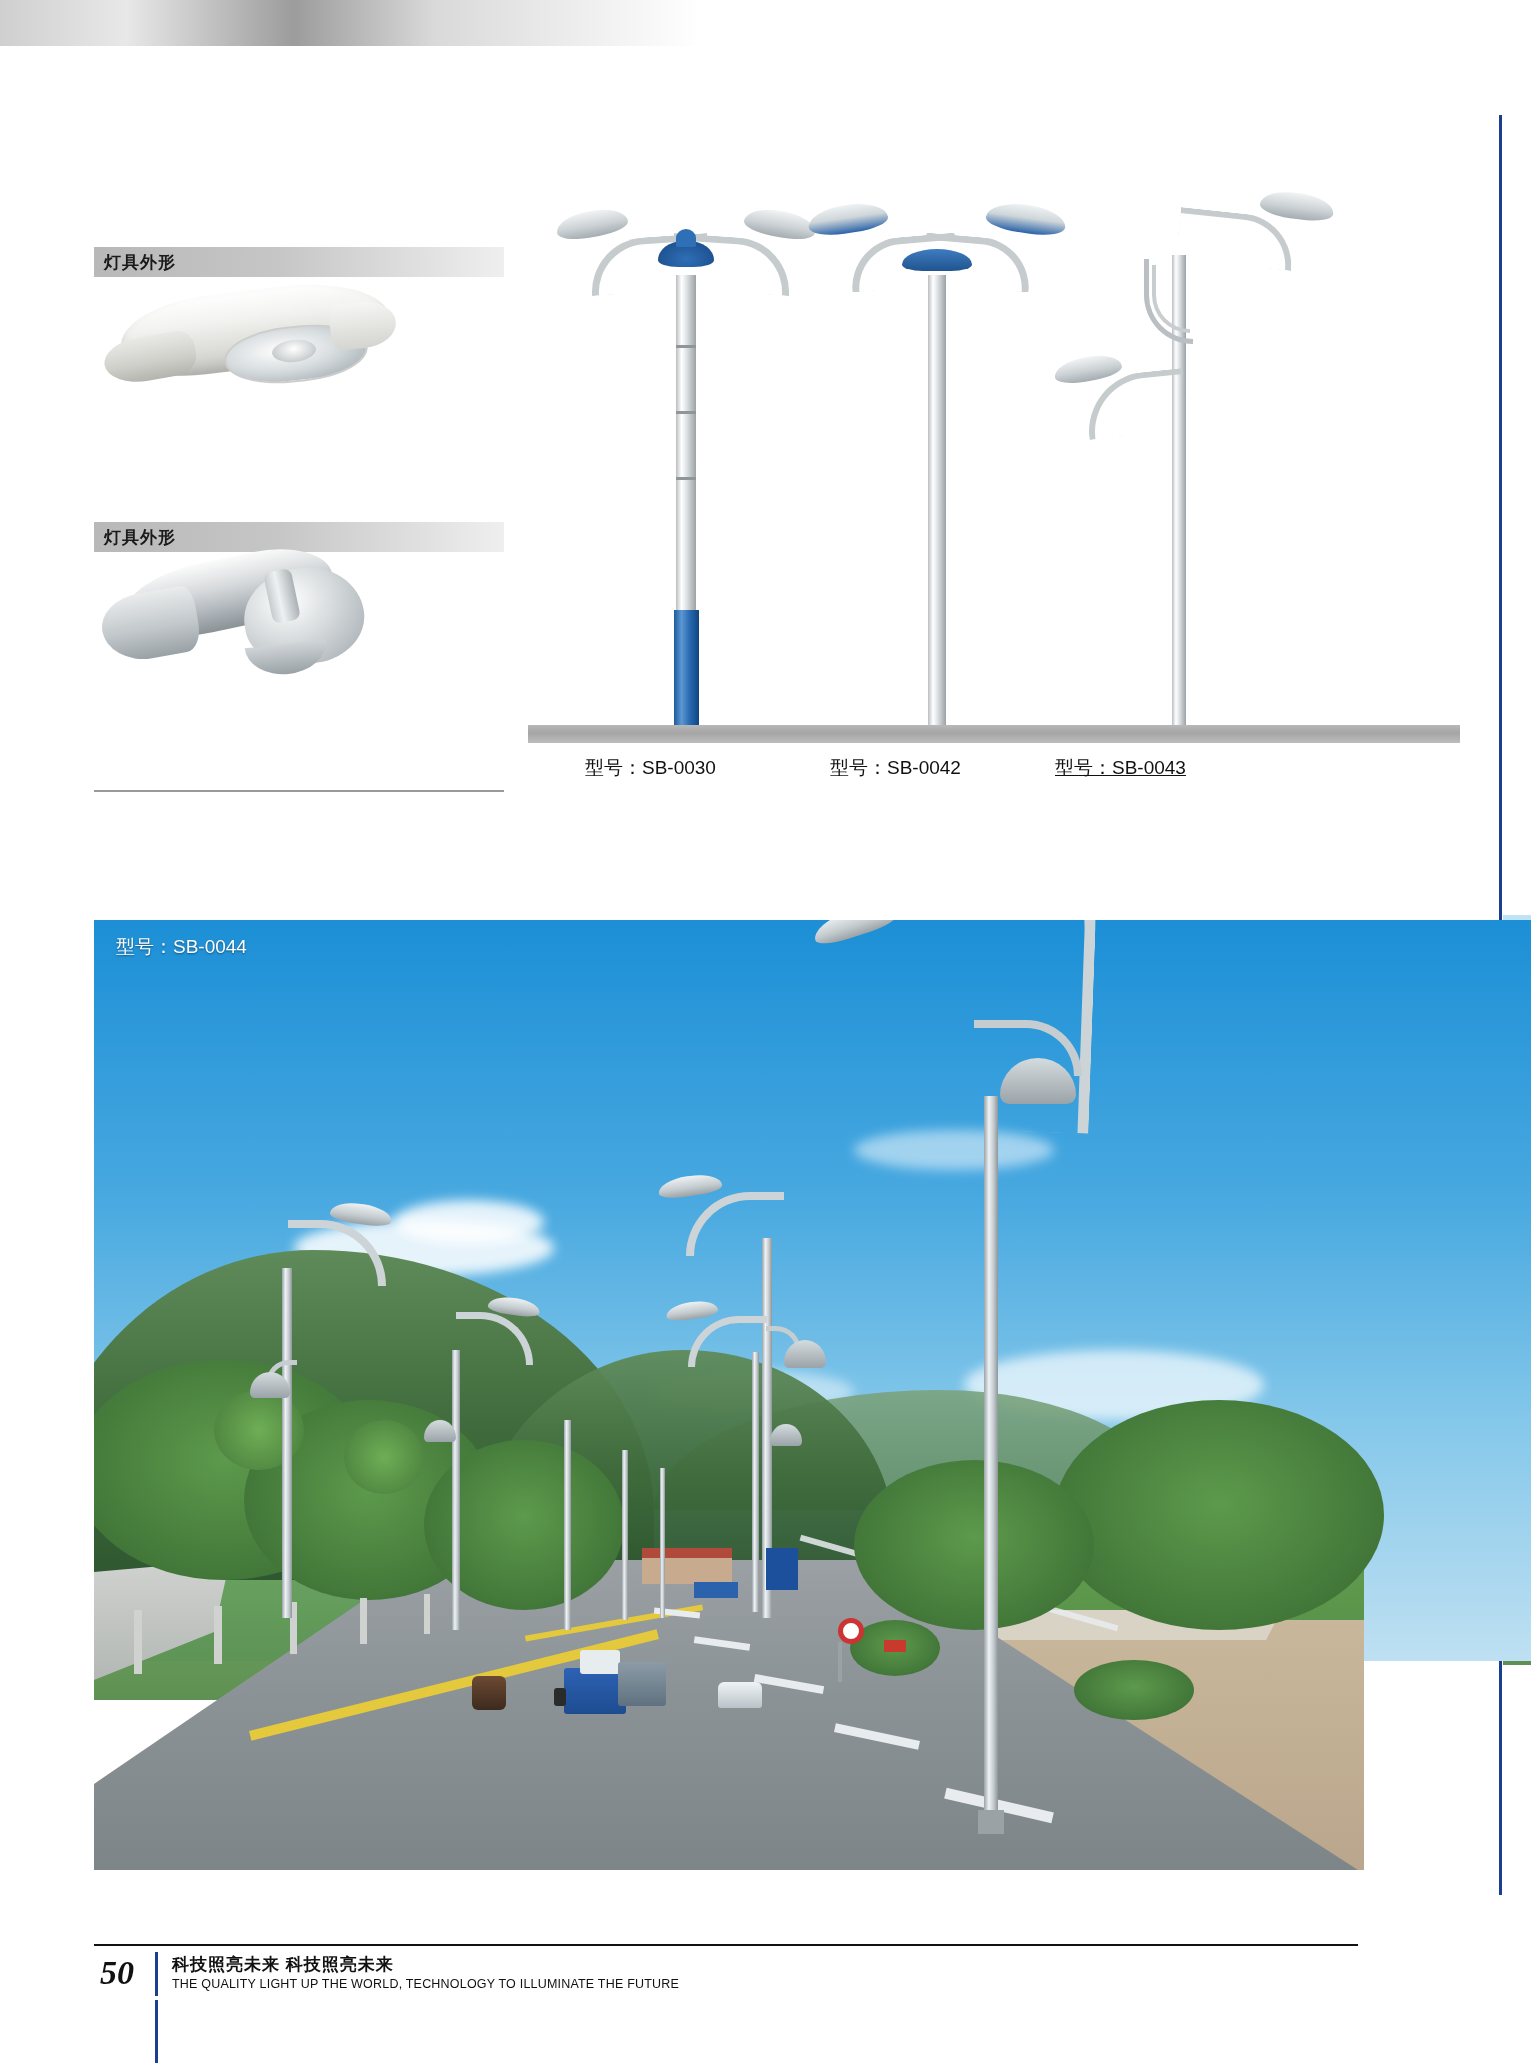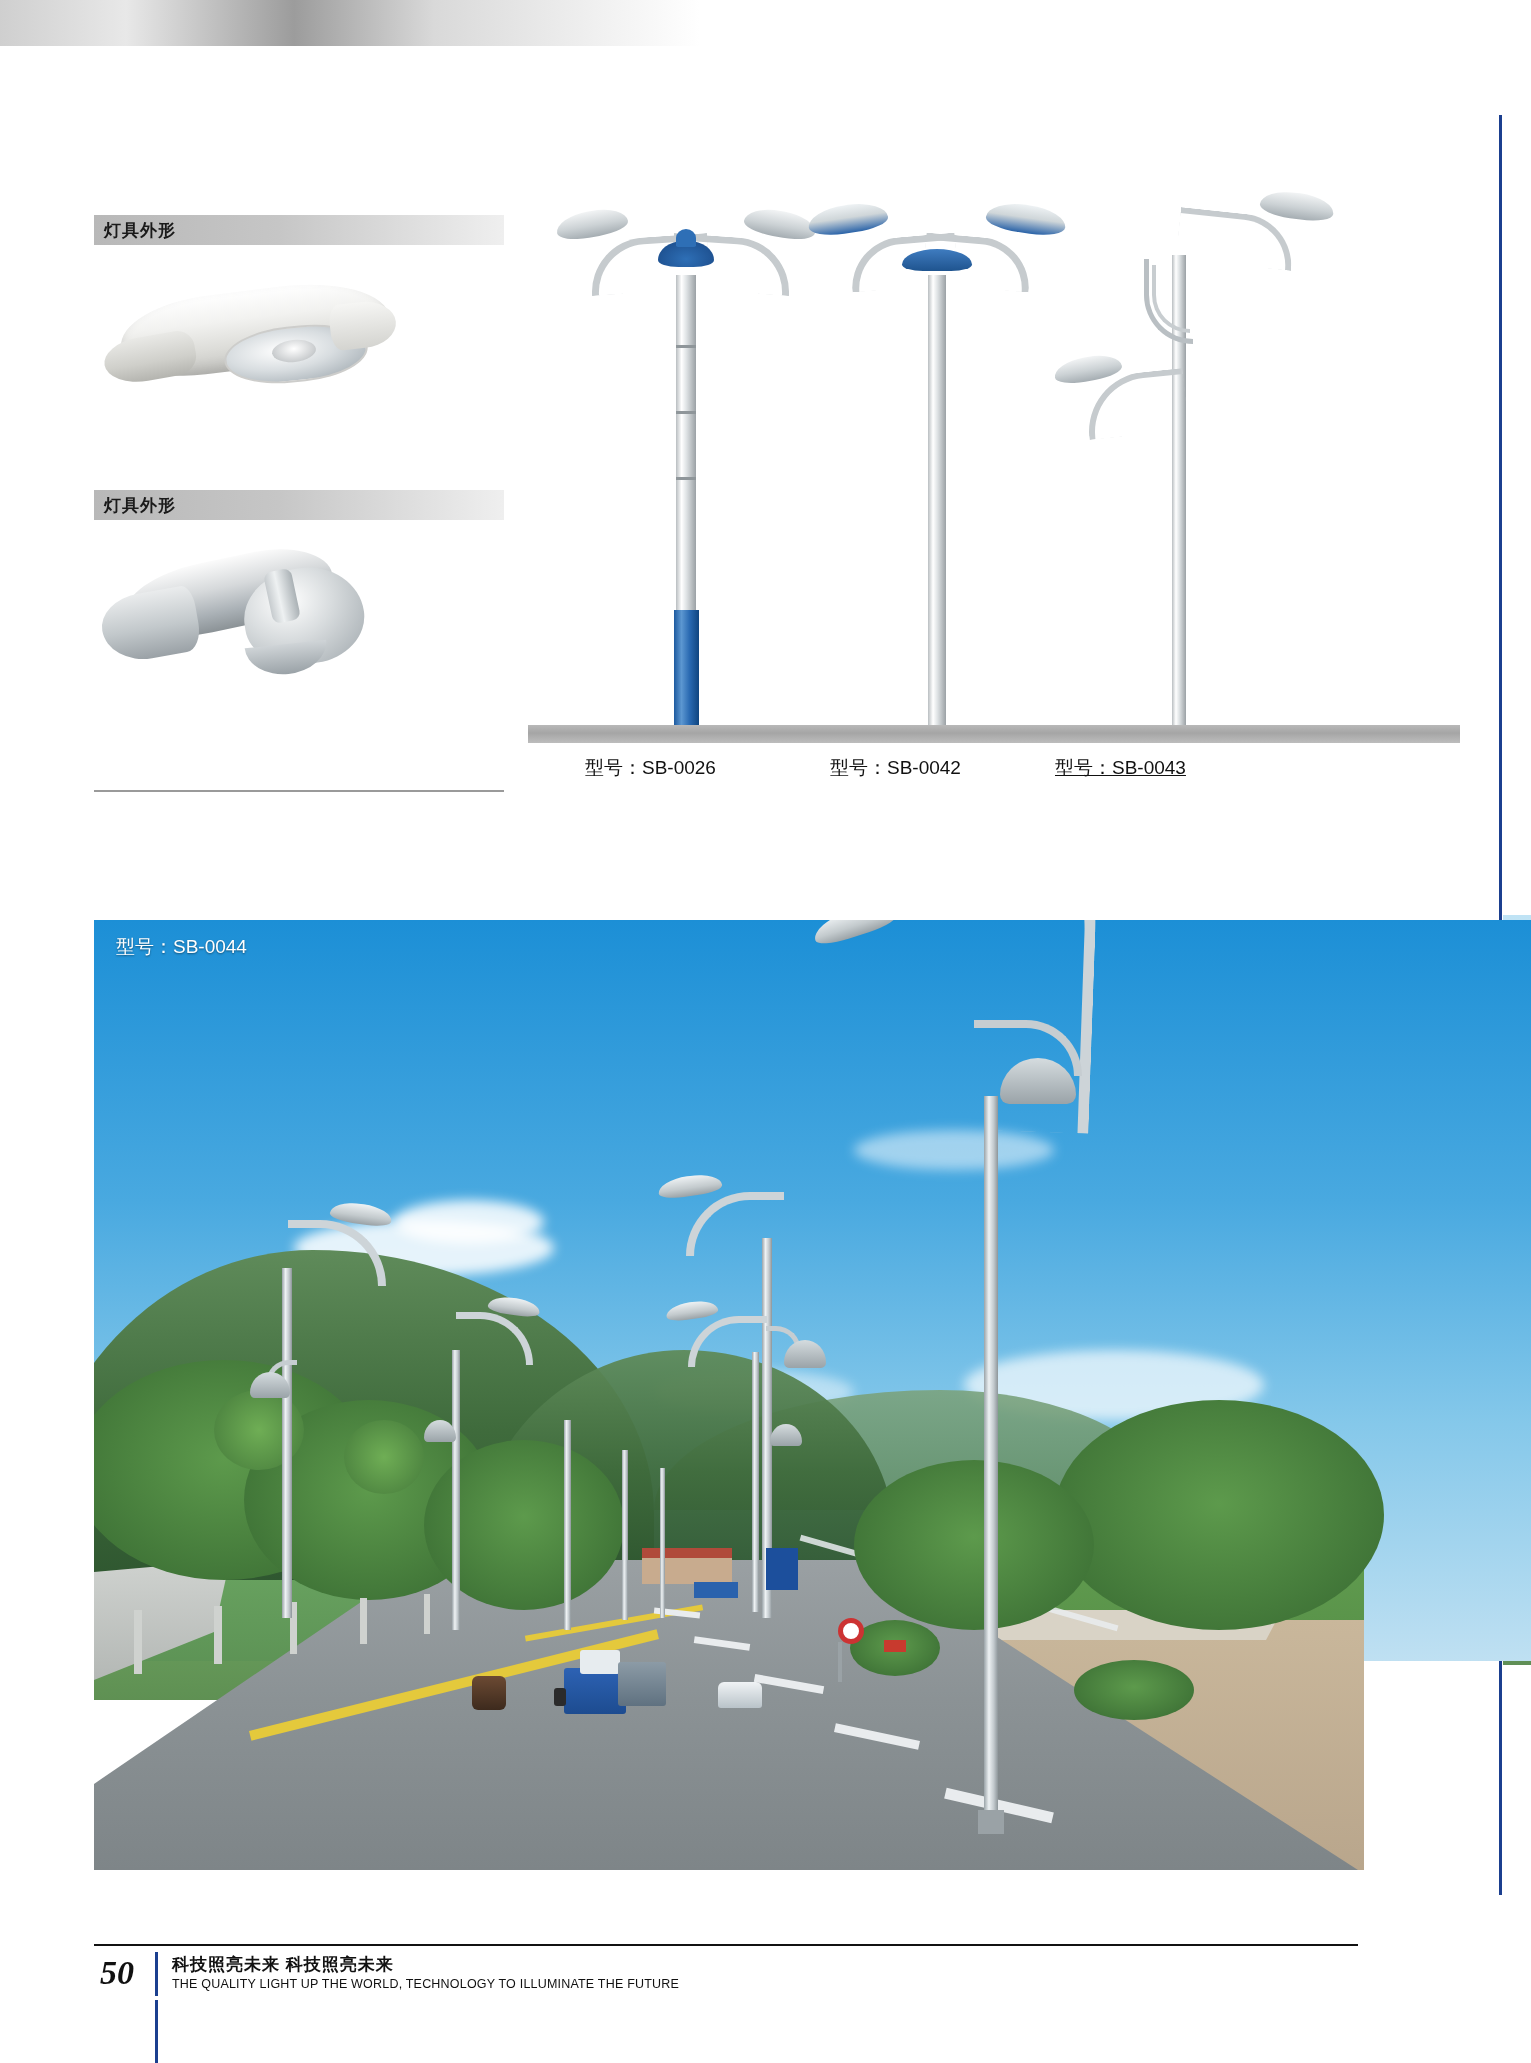--- a/index.html
+++ b/index.html
@@ -65,20 +65,21 @@
 
   
   .label-bar {
     position: absolute;
     height: 30px;
     background: linear-gradient(90deg, #b8b8b8 0%, #c6c6c6 45%, #efefef 100%);
     display: flex;
     align-items: center;
     padding-left: 10px;
     box-sizing: border-box;
+    margin-top: 32px;
   }
   .label-bar span {
     font-size: 17px;
     font-weight: bold;
     color: #1a1a1a;
     letter-spacing: 1px;
   }
 
   
   .lamp-photo {
@@ -440,21 +441,21 @@
 
     <div style="position:absolute; left:614px; top:44px; width:44px; height:80px; border:5px solid #b9bfc3; border-right:none; border-top:none; border-radius:0 0 0 60px;"></div>
     <div style="position:absolute; left:622px; top:50px; width:34px; height:64px; border:4px solid #c8cdd0; border-right:none; border-top:none; border-radius:0 0 0 50px;"></div>
 
     <div style="position:absolute; left:556px; top:158px; width:94px; height:56px; border:6px solid #c6cbce; border-bottom:none; border-right:none; border-radius:60px 0 0 0; transform:rotate(-6deg);"></div>
     <div class="lamp-head" style="left:524px; top:142px; width:68px; height:24px; transform:rotate(-10deg);"></div>
   </div>
 
   <div class="ground-bar" style="left:-2px; top:510px; width:932px; height:18px;"></div>
 
-  <div class="pole-caption" style="left:55px; top:540px;">型号：SB-0026</div>
+  <div class="pole-caption" style="left:55px; top:540px;">型号：SB-0030</div>
   <div class="pole-caption" style="left:300px; top:540px;">型号：SB-0042</div>
   <div class="pole-caption" style="left:525px; top:540px;text-decoration:underline;">型号：SB-0043</div>
 </div>
 
 <div class="main-photo">
 
   <div class="mp-sky"></div>
 
   <div class="mp-cloud" style="left:200px; top:300px; width:260px; height:56px;"></div>
   <div class="mp-cloud" style="left:300px; top:280px; width:150px; height:44px;"></div>

